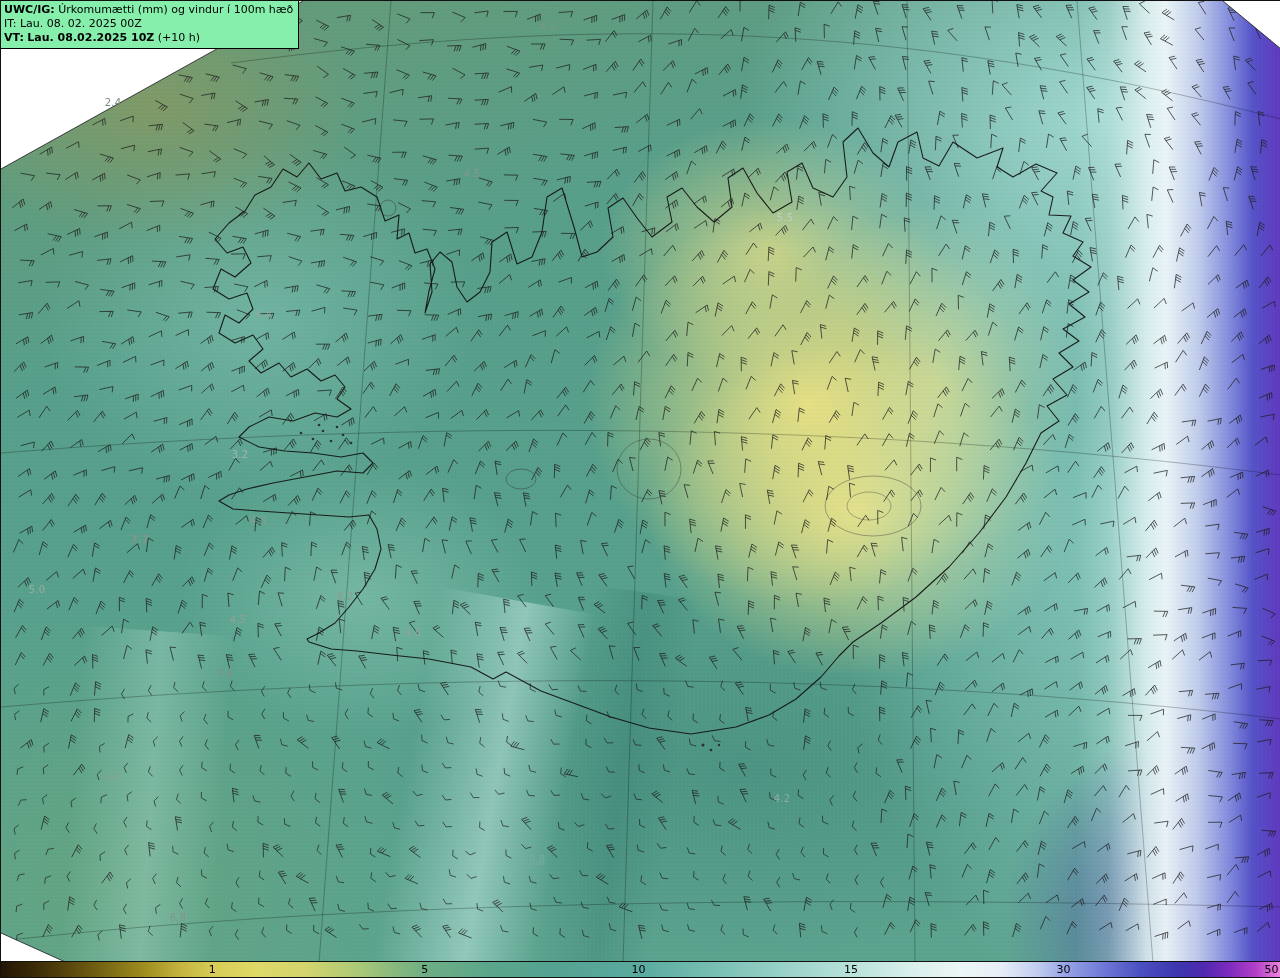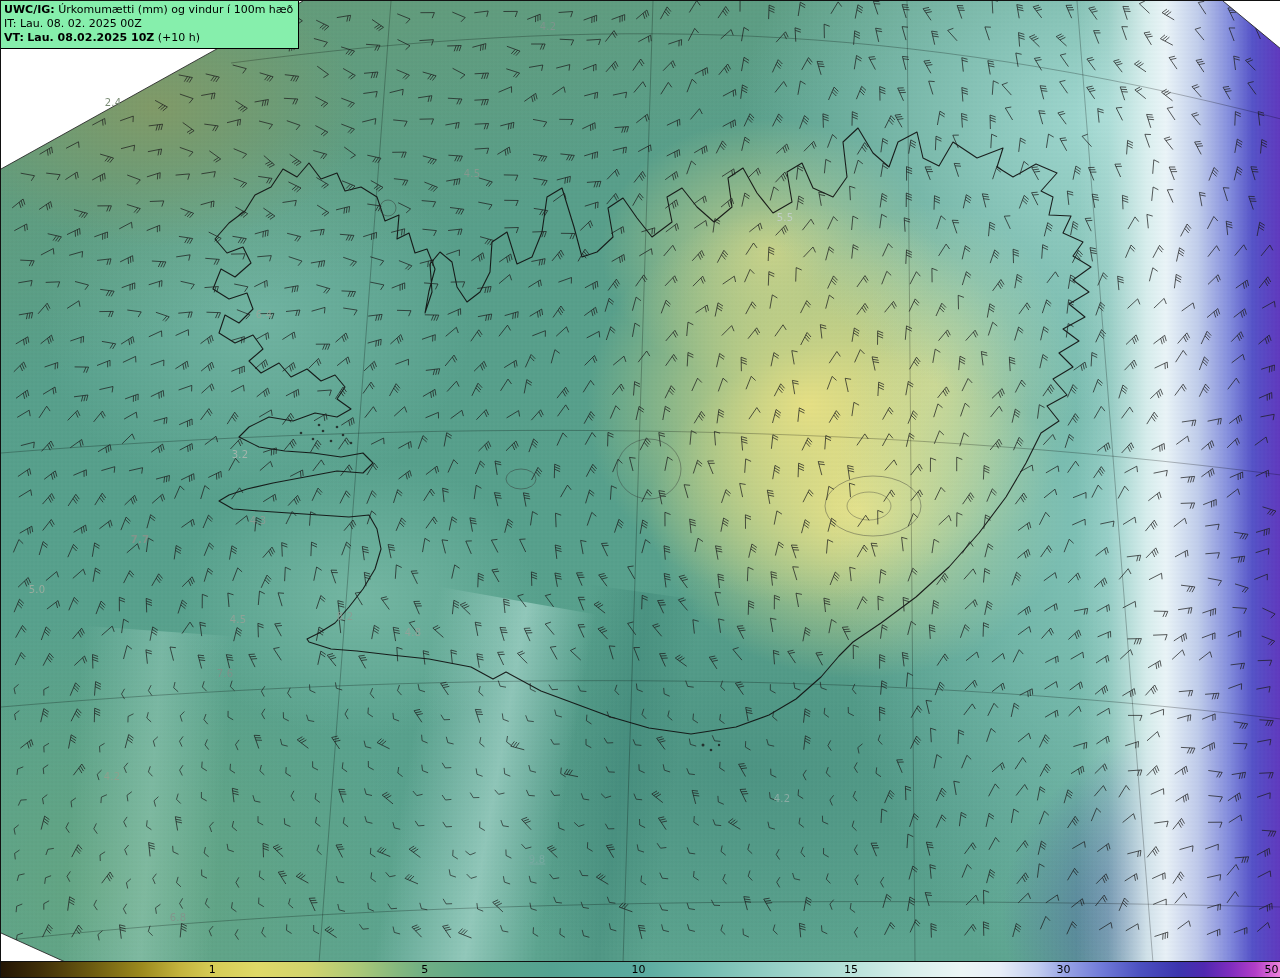--- a/index.html
+++ b/index.html
@@ -129,21 +129,21 @@
         <span class="map-label" style="left: 547px; top: 25px; color: rgb(127, 149, 141);">4.2</span>
         <span class="map-label" style="left: 112px; top: 101px; color: rgb(116, 135, 111);">2.4</span>
         <span class="map-label" style="left: 471px; top: 172px; color: rgb(135, 152, 143);">4.5</span>
         <span class="map-label" style="left: 784px; top: 188px; color: rgb(194, 207, 200); margin-top: 28px;">5.5</span>
         <span class="map-label" style="left: 263px; top: 313px; color: rgb(147, 168, 156);">6.4</span>
         <span class="map-label" style="left: 239px; top: 453px; color: rgb(166, 182, 174);">3.2</span>
         <span class="map-label" style="left: 257px; top: 519px; color: rgb(138, 156, 148);">4.3</span>
         <span class="map-label" style="left: 139px; top: 538px; color: rgb(133, 149, 140); font-weight: bold;">7.7</span>
         <span class="map-label" style="left: 36px; top: 588px; color: rgb(157, 173, 159);">5.0</span>
         <span class="map-label" style="left: 237px; top: 618px; color: rgb(146, 162, 152);">4.5</span>
-        <span class="map-label" style="left: 344px; top: 615px; color: rgb(140, 156, 148);">8.2</span>
+        <span class="map-label" style="left: 344px; top: 595px; color: rgb(140, 156, 148);">8.2</span>
         <span class="map-label" style="left: 406px; top: 631px; color: rgb(147, 163, 154); margin-left: 6px;">4.8</span>
         <span class="map-label" style="left: 224px; top: 672px; color: rgb(128, 144, 138);">7.6</span>
         <span class="map-label" style="left: 111px; top: 775px; color: rgb(143, 160, 142);">4.2</span>
         <span class="map-label" style="left: 781px; top: 797px; color: rgb(143, 173, 166);">4.2</span>
         <span class="map-label" style="left: 536px; top: 858px; color: rgb(121, 170, 162); text-decoration: underline;">9.8</span>
         <span class="map-label" style="left: 177px; top: 916px; color: rgb(131, 148, 139);">6.8</span>
       </div>
 
     <div class="titlebox">
       <div class="tline">

